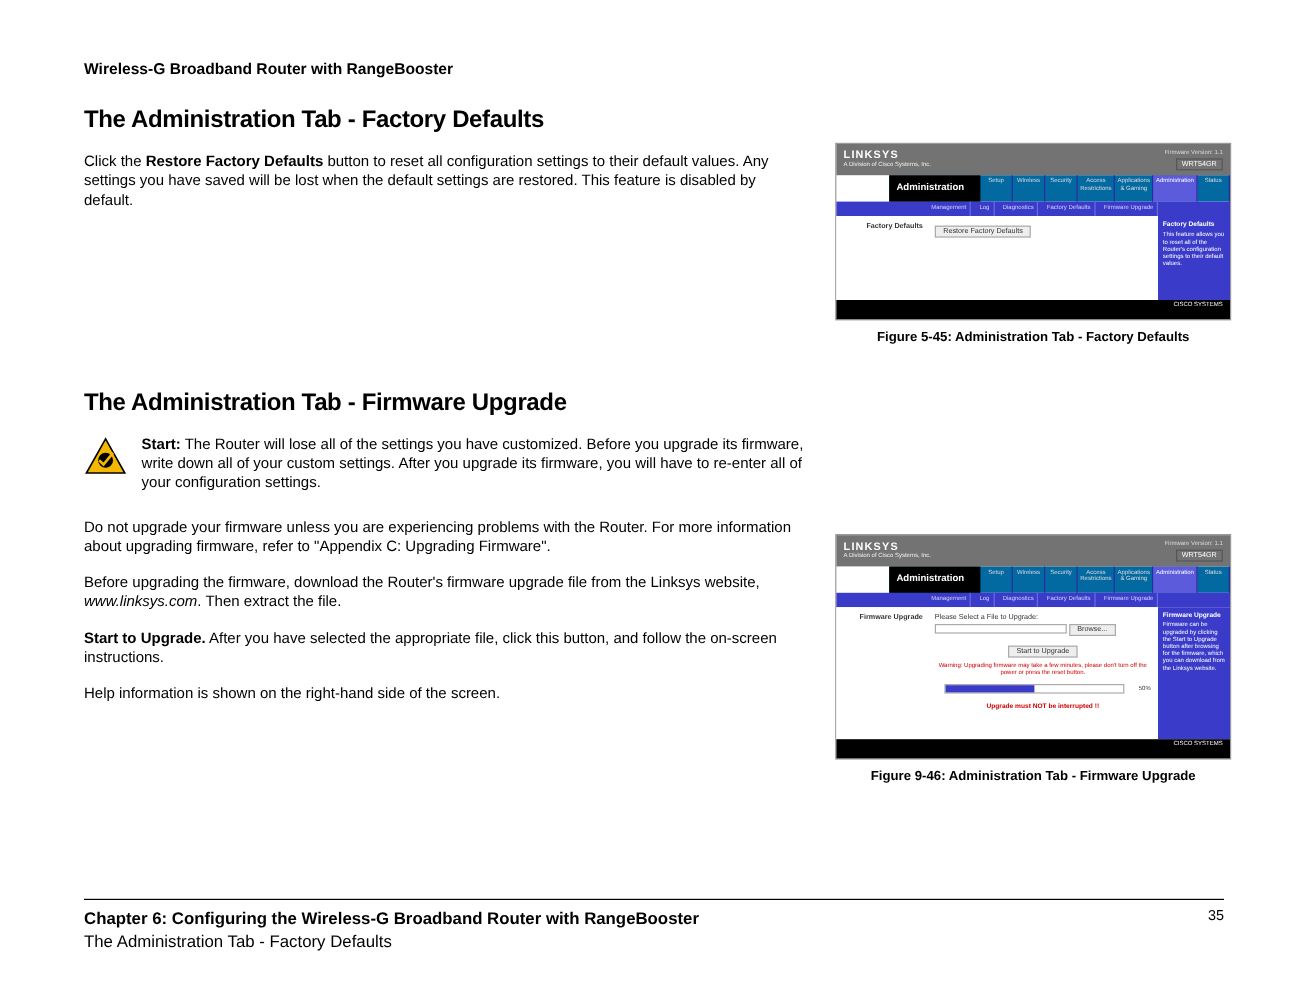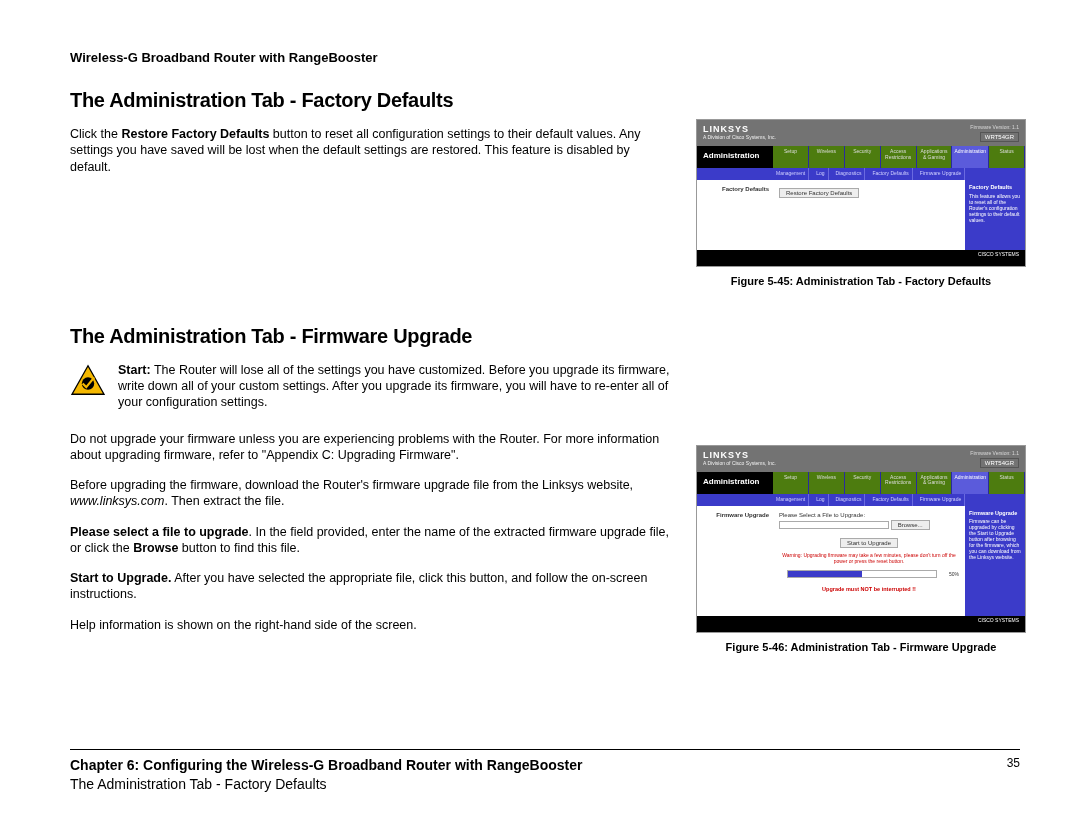--- a/index.html
+++ b/index.html
@@ -59,24 +59,25 @@
     background: #737373;
     color: #fff;
     padding: 4px 6px 6px 6px;
     position: relative;
   }
   .ss-brand { font-weight: bold; font-size: 9px; letter-spacing: 1px; }
   .ss-sub { font-size: 5px; opacity: .9; }
   .ss-model { position: absolute; right: 6px; bottom: 4px; font-size: 6px; border:1px solid #555; padding:1px 4px; }
   .ss-fw { position: absolute; right: 6px; top: 4px; font-size: 5px; opacity:.7;}
   .ss-navrow {
-    background: #4d7c0f;
+    background: #0369a1;
     display: flex;
     align-items: stretch;
     height: 22px;
+    margin-left: 44px;
   }
   .ss-navlabel {
     background: #000;
     color: #fff;
     font-weight: bold;
     font-size: 8px;
     padding: 5px 6px;
     width: 76px;
   }
   .ss-tabs { display: flex; flex: 1; }
@@ -315,21 +316,21 @@
         </div>
         <div class="ss-right">
           <b>Firmware Upgrade</b>
           <span>Firmware can be upgraded by clicking the Start to Upgrade button after browsing for the firmware, which you can download from the Linksys website.</span>
         </div>
       </div>
       <div class="ss-footer">
         <div class="ss-cisco">CISCO SYSTEMS</div>
       </div>
     </div>
-    <div class="fig-caption">Figure 5-46: Administration Tab - Firmware Upgrade</div>
+    <div class="fig-caption">Figure 9-46: Administration Tab - Firmware Upgrade</div>
   </div>
 
   <div class="left-col">
     <h2 class="section-title">The Administration Tab - Firmware Upgrade</h2>
 
     <div class="note-row">
       <div class="note-icon">
         <svg viewBox="0 0 40 36">
           <polygon points="20,2 38,34 2,34" fill="#f5b800" stroke="#000" stroke-width="1.5"></polygon>
           <circle cx="20" cy="22" r="7" fill="#000"></circle>
@@ -339,23 +340,20 @@
       <p class="body-text" style="margin-bottom:0;">
         <b>Start:</b><span> The Router will lose all of the settings you have customized. Before you upgrade its firmware, write down all of your custom settings. After you upgrade its firmware, you will have to re-enter all of your configuration settings.</span>
       </p>
     </div>
 
     <p class="body-text">Do not upgrade your firmware unless you are experiencing problems with the Router. For more information about upgrading firmware, refer to "Appendix C: Upgrading Firmware".</p>
     <p class="body-text">
       <span>Before upgrading the firmware, download the Router's firmware upgrade file from the Linksys website, </span><i>www.linksys.com</i><span>. Then extract the file.</span>
     </p>
     <p class="body-text">
-      <b>Please select a file to upgrade</b><span>. In the field provided, enter the name of the extracted firmware upgrade file, or click the </span><b>Browse</b><span> button to find this file.</span>
-    </p>
-    <p class="body-text">
       <b>Start to Upgrade.</b><span> After you have selected the appropriate file, click this button, and follow the on-screen instructions.</span>
     </p>
     <p class="body-text">Help information is shown on the right-hand side of the screen.</p>
   </div>
 </div>
 
 <div class="footer">
   <div class="footer-left">
     <div class="l1">Chapter 6: Configuring the Wireless-G Broadband Router with RangeBooster</div>
     <div>The Administration Tab - Factory Defaults</div>

